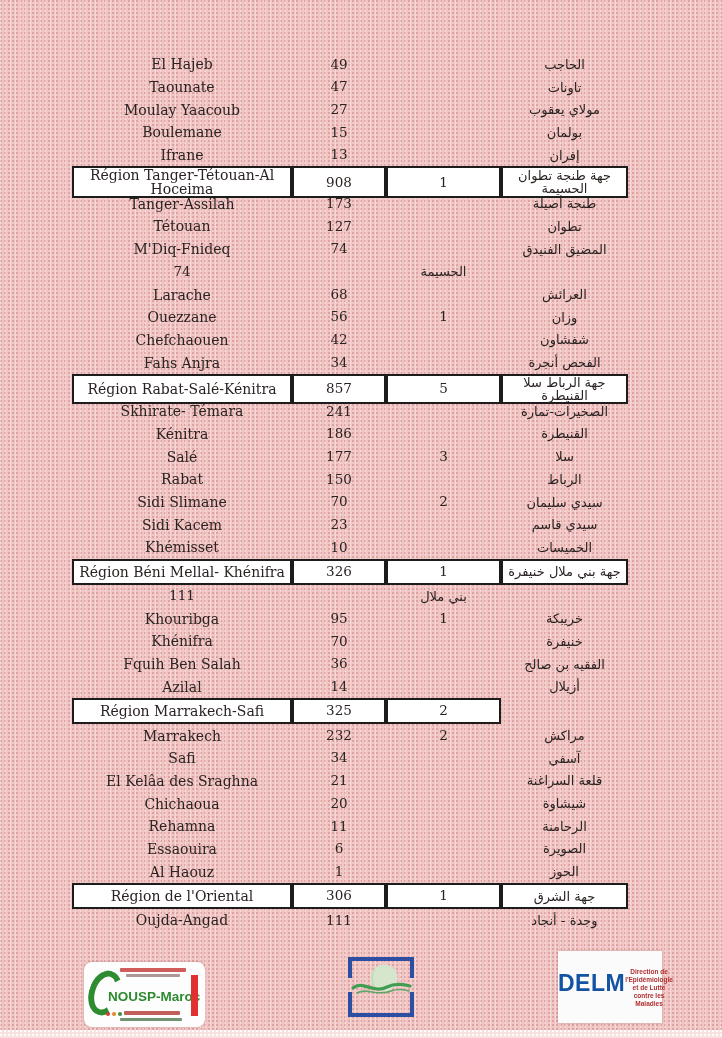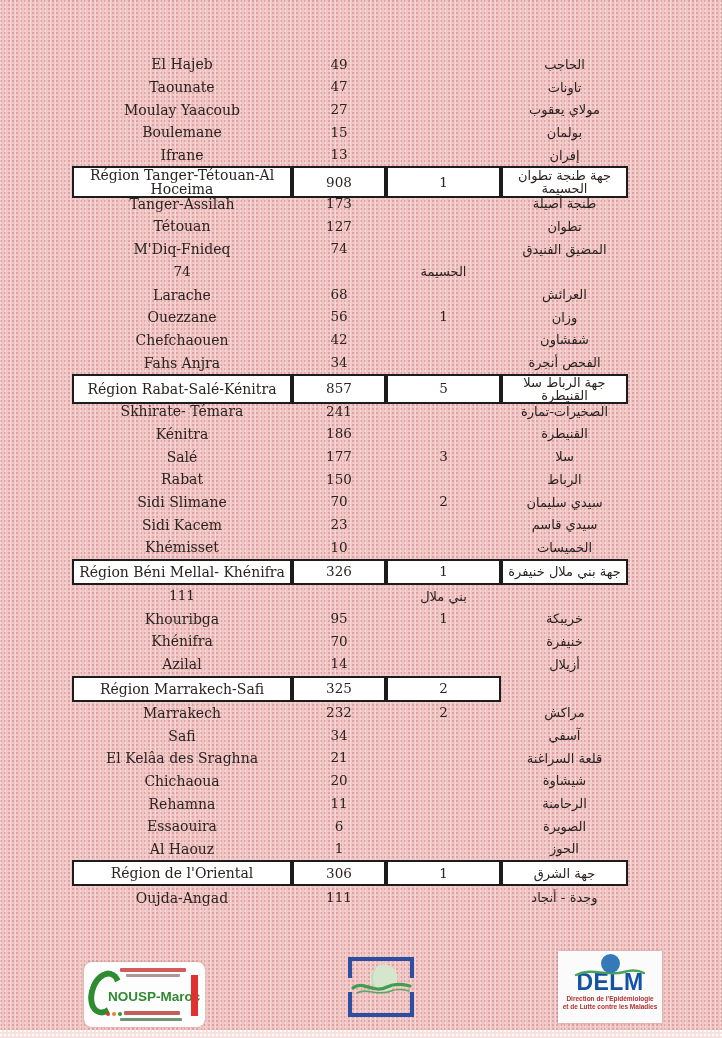--- a/index.html
+++ b/index.html
@@ -43,21 +43,21 @@
                font-weight:bold;font-size:13.5px;color:#2e8b30;}
   .nousp-bar{position:absolute;right:7px;top:13px;width:7px;height:41px;background:#e03030;}
   .nousp-botline1{position:absolute;bottom:12px;left:40px;width:56px;height:4px;background:#b5443c;border-radius:1px;opacity:.85;}
   .nousp-botline2{position:absolute;bottom:6px;left:36px;width:62px;height:3px;background:#4e7a4e;border-radius:1px;opacity:.8;}
   .nousp-dots{position:absolute;bottom:11px;left:22px;display:flex;gap:2px;}
   .nousp-dots span{width:4px;height:4px;border-radius:50%;display:block;}
   
   .ministry{position:absolute;left:347px;top:956px;width:68px;height:62px;}
   
   .delm{position:absolute;left:558px;top:951px;width:104px;height:72px;background:#fbfbfb;
-        display:flex;flex-direction:column;align-items:center;box-shadow:0 0 2px rgba(120,60,60,.4);}
+        display:flex;flex-direction:row;align-items:center;box-shadow:0 0 2px rgba(120,60,60,.4);}
   .delm-circle{width:19px;height:19px;border-radius:50%;background:#3579b8;margin-top:3px;z-index:2;}
   .delm-swoosh{margin-top:-8px;z-index:1;}
   .delm-word{font-family:"Liberation Sans",sans-serif;font-weight:bold;font-size:23px;
              color:#1353a4;line-height:.9;letter-spacing:.5px;margin-top:-7px;}
   .delm-sub{font-family:"Liberation Sans",sans-serif;font-weight:bold;font-size:6.5px;
             color:#b03030;text-align:center;line-height:1.25;margin-top:2px;}
 </style>
 </head>
 <body>
 
@@ -208,20 +208,26 @@
     <div class="cell fr">Khouribga</div>
     <div class="cell num">95</div>
     <div class="cell num">1</div>
     <div class="cell ar">خريبكة</div>
   </div>
     <div class="row data-row">
     <div class="cell fr">Khénifra</div>
     <div class="cell num">70</div>
     <div class="cell num"></div>
     <div class="cell ar">خنيفرة</div>
+  </div>
+    <div class="row data-row">
+    <div class="cell fr">Fquih Ben Salah</div>
+    <div class="cell num">36</div>
+    <div class="cell num"></div>
+    <div class="cell ar">الفقيه بن صالح</div>
   </div>
     <div class="row data-row">
     <div class="cell fr">Azilal</div>
     <div class="cell num">14</div>
     <div class="cell num"></div>
     <div class="cell ar">أزيلال</div>
   </div>
     <div class="row region-row">
     <div class="cell fr">Région Marrakech-Safi</div>
     <div class="cell num">325</div>

